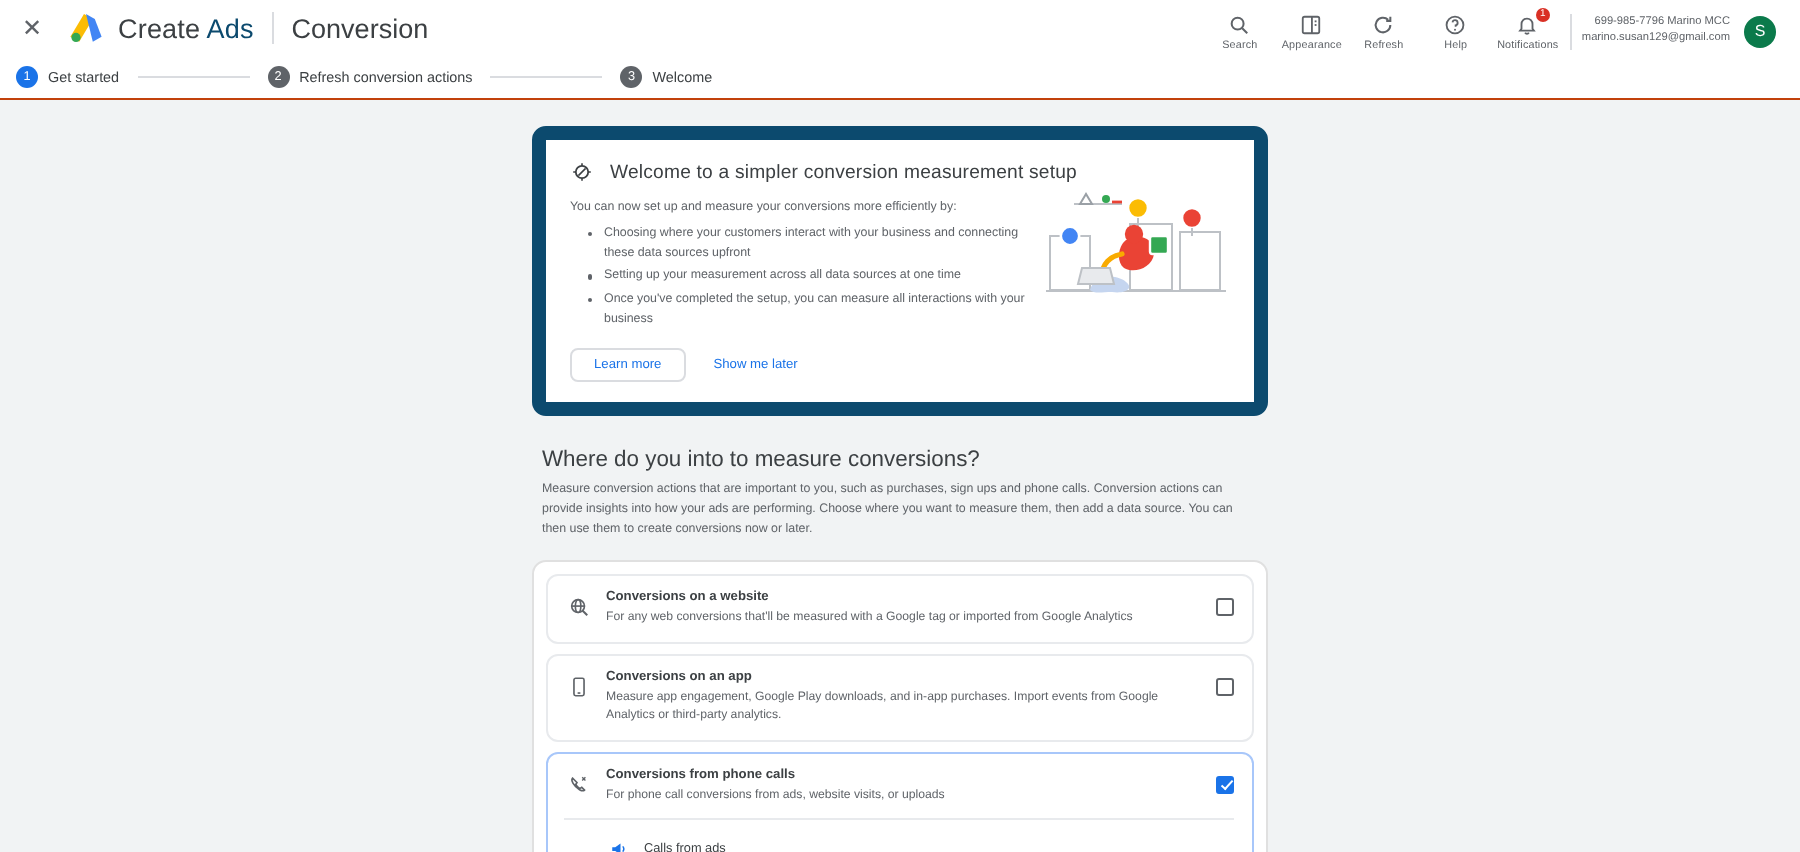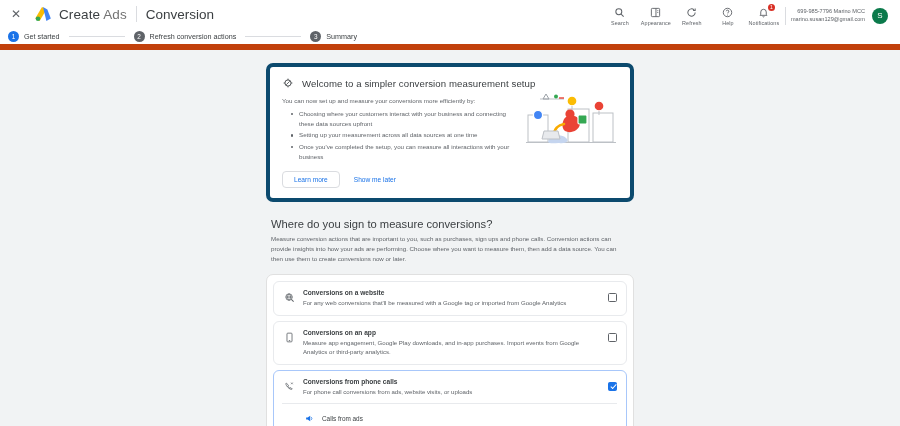--- a/index.html
+++ b/index.html
@@ -31,21 +31,21 @@
     width: 20px; height: 18px;
     display: flex; align-items: center; justify-content: center;
   }
   .brand {
     margin-left: 6px;
     font-size: 13.5px;
     color: #3c4043;
     letter-spacing: .1px;
     white-space: nowrap;
   }
-  .brand .light { color: #737373; }
+  .brand .light { color: #0c4a6e; }
   .vdiv {
     margin: 0 9px;
     width: 1px; height: 16px;
     background: #dadce0;
   }
   .page-title {
     font-size: 13.5px;
     color: #3c4043;
     white-space: nowrap;
   }
@@ -110,21 +110,21 @@
     cursor: pointer;
   }
 
   
   .stepper {
     height: 22px;
     display: flex;
     align-items: center;
     padding-left: 8px;
     background: #fff;
-    border-bottom: 6px solid #c2410c;
+    border-bottom: 1px solid #c2410c;
   }
   .step { display: flex; align-items: center; cursor: pointer; }
   .step .num {
     width: 11px; height: 11px;
     border-radius: 50%;
     color: #fff;
     font-size: 6.4px;
     display: flex; align-items: center; justify-content: center;
     flex: none;
   }
@@ -150,21 +150,21 @@
     padding-top: 13px;
   }
   .content {
     width: 368px;
     margin: 0 auto;
   }
 
   
   .welcome-card {
     background: #fff;
-    border: 4px solid #0c4a6e;
+    border: 7px solid #0c4a6e;
     border-radius: 7px;
     padding: 10px 12px 10px 12px;
     position: relative;
   }
   .wc-head {
     display: flex;
     align-items: center;
     gap: 8px;
     margin-bottom: 8px;
   }
@@ -411,21 +411,21 @@
     <span class="stxt">Get started</span>
   </div>
   <div class="step-line"></div>
   <div class="step inactive">
     <span class="num">2</span>
     <span class="stxt">Refresh conversion actions</span>
   </div>
   <div class="step-line"></div>
   <div class="step inactive">
     <span class="num">3</span>
-    <span class="stxt">Summary</span>
+    <span class="stxt">Welcome</span>
   </div>
 </div>
 
 <div class="body-wrap">
   <div class="content">
 
     <div class="welcome-card">
       <div class="wc-head">
         <span>
           <svg width="12" height="12" viewBox="0 0 24 24" fill="none" stroke="#3c4043" stroke-width="1.8">
@@ -478,21 +478,21 @@
           <path d="M38 31 C32 32, 28 36, 28 42" fill="none" stroke="#f9ab00" stroke-width="2.6" stroke-linecap="round"></path>
 
           <rect x="52" y="22" width="9" height="9" rx="1.2" fill="#34a853" stroke="#fff" stroke-width="1.2"></rect>
 
           <path d="M18 38 L32 38 L34 46 L16 46 Z" fill="#e8eaed" stroke="#bdc1c6" stroke-width="1"></path>
         </svg>
       </div>
     </div>
 
     <div class="sec">
-      <div class="sec-title">Where do you sign to measure conversions?</div>
+      <div class="sec-title">Where do you into to measure conversions?</div>
       <div class="sec-desc">Measure conversion actions that are important to you, such as purchases, sign ups and phone calls. Conversion actions can provide insights into how your ads are performing. Choose where you want to measure them, then add a data source. You can then use them to create conversions now or later.</div>
     </div>
 
     <div class="options-card">
 
       <div class="opt">
         <div class="opt-main">
           <div class="opt-icon">
             <svg width="11" height="11" viewBox="0 0 24 24" fill="none" stroke="#5f6368" stroke-width="1.8">
               <circle cx="11" cy="11" r="7"></circle>

